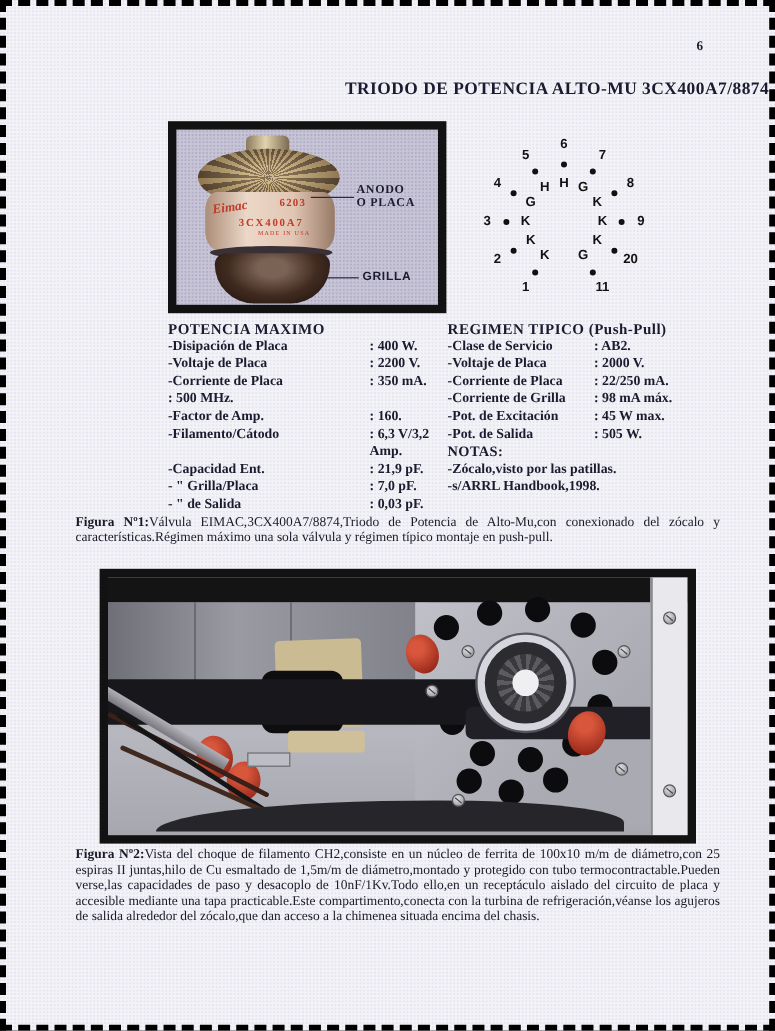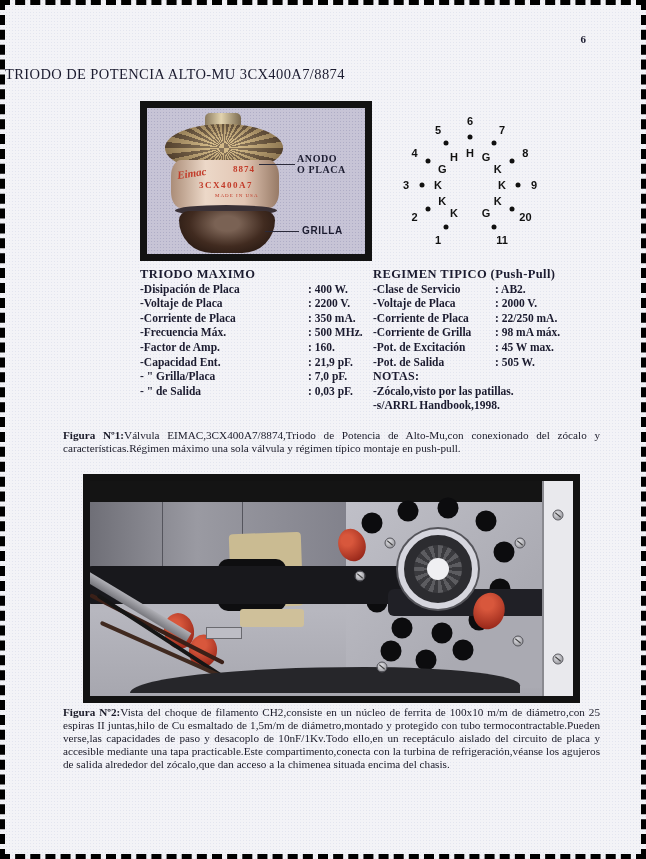--- a/index.html
+++ b/index.html
@@ -10,21 +10,21 @@
     background-image: radial-gradient(rgba(130,140,190,.14) 1px, transparent 1px);
     background-size:3px 3px;
     border:5px dashed #000;
     overflow:hidden;
     font-family:"Liberation Serif", serif;
     color:#1b1b2f;
   }
   .page-number { position:absolute; top:28px; right:55px; font-size:11px; font-weight:bold; }
   .doc-title {
     position:absolute; top:61px; left:0; width:100%;
-    text-align:left; font-size:14.5px; font-weight:normal; letter-spacing:.4px;
+    text-align:right; font-size:14.5px; font-weight:bold; letter-spacing:.4px;
   }
 
   
   .photo1 { position:absolute; left:135px; top:96px; width:232px; height:160px; background:#121212; padding:7px; }
   .photo1-inner { position:relative; width:100%; height:100%; overflow:hidden;
     background:#c7c4d6;
     background-image: radial-gradient(rgba(90,90,140,.22) 1px, transparent 1px);
     background-size:3px 3px; }
   .tube-cap { position:absolute; left:58px; top:5px; width:36px; height:22px; border-radius:5px 5px 0 0;
     background:linear-gradient(90deg,#8a7a5e,#e2d3ae 45%,#7a6a50); }
@@ -110,21 +110,21 @@
 
   <div class="page-number">6</div>
   <div class="doc-title">TRIODO DE POTENCIA ALTO-MU 3CX400A7/8874</div>
 
   <div class="photo1">
     <div class="photo1-inner">
       <div class="tube-cap"></div>
       <div class="tube-fins"></div>
       <div class="tube-body">
         <span class="mark-brand">Eimac</span>
-        <span class="mark-8874">8874</span>
+        <span class="mark-8874">6203</span>
         <span class="mark-model">3CX400A7</span>
         <span class="mark-madein">MADE IN USA</span>
       </div>
       <div class="tube-groove"></div>
       <div class="tube-base"></div>
       <div class="pointer-line anode-line"></div>
       <div class="photo-label anode-label">
         <div>ANODO</div>
         <div>O PLACA</div>
       </div>
@@ -163,40 +163,43 @@
       <div class="pin-txt" style="left: 112px; top: 76px;">K</div>
       <div class="pin-dot" style="left: 121.569px; top: 100px;"></div>
       <div class="pin-txt" style="left: 135.426px; top: 108px;">20</div>
       <div class="pin-txt" style="left: 107.713px; top: 92px;">K</div>
       <div class="pin-dot" style="left: 104px; top: 117.569px;"></div>
       <div class="pin-txt" style="left: 112px; top: 131.426px;">11</div>
       <div class="pin-txt" style="left: 96px; top: 103.713px;">G</div>
     </div>
 
   <div class="spec-col spec-col-left">
-    <div class="spec-header">TRIODO MAXIMO</div>
+    <div class="spec-header">POTENCIA MAXIMO</div>
     <div class="spec-row">
         <span class="spec-label">-Disipación de Placa</span>
         <span class="spec-value">: 400 W.</span>
       </div>
     <div class="spec-row">
         <span class="spec-label">-Voltaje de Placa</span>
         <span class="spec-value">: 2200 V.</span>
       </div>
     <div class="spec-row">
         <span class="spec-label">-Corriente de Placa</span>
         <span class="spec-value">: 350 mA.</span>
       </div>
     <div class="spec-row">
-        <span class="spec-label">-Frecuencia Máx.</span>
         <span class="spec-value">: 500 MHz.</span>
       </div>
     <div class="spec-row">
         <span class="spec-label">-Factor de Amp.</span>
         <span class="spec-value">: 160.</span>
+      </div>
+    <div class="spec-row">
+        <span class="spec-label">-Filamento/Cátodo</span>
+        <span class="spec-value">: 6,3 V/3,2 Amp.</span>
       </div>
     <div class="spec-row">
         <span class="spec-label">-Capacidad Ent.</span>
         <span class="spec-value">: 21,9 pF.</span>
       </div>
     <div class="spec-row">
         <span class="spec-label">-   "   Grilla/Placa</span>
         <span class="spec-value">: 7,0 pF.</span>
       </div>
     <div class="spec-row">

